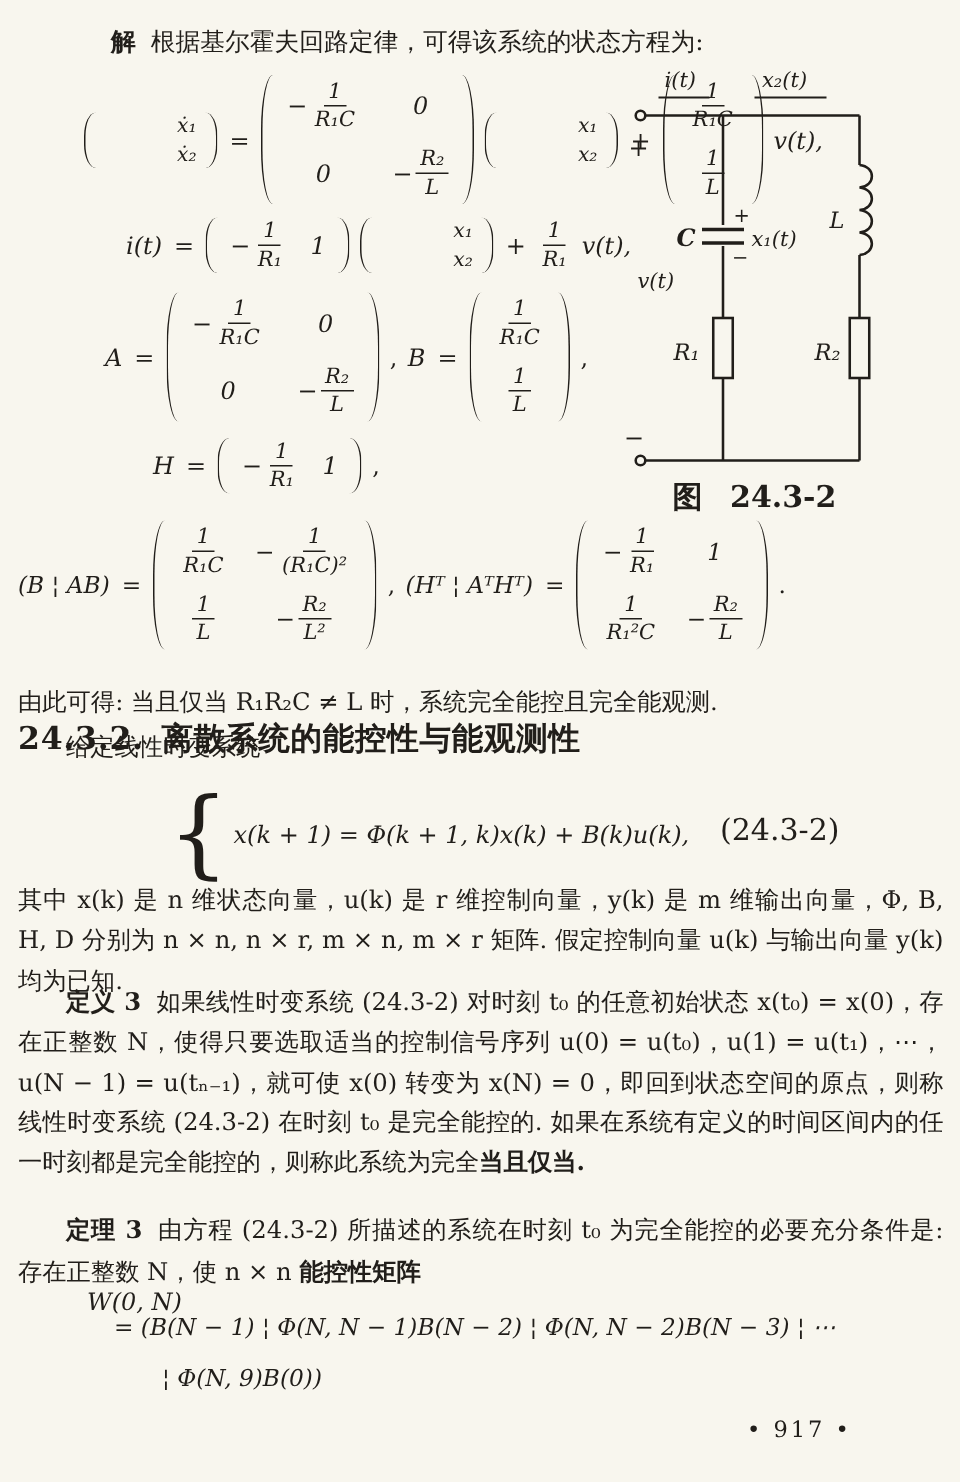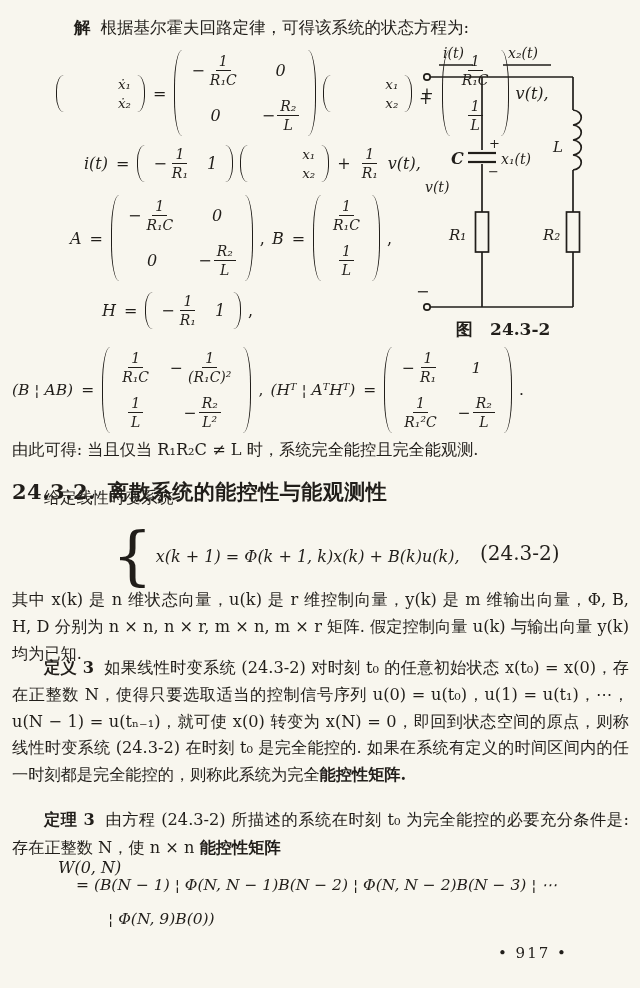--- a/index.html
+++ b/index.html
@@ -232,21 +232,21 @@
     <text x="38" y="124" font-size="16" font-weight="bold">C</text>
     <text x="76" y="108" font-size="13" font-style="normal">+</text>
     <text x="75" y="136" font-size="13" font-style="normal">−</text>
     <text x="88" y="124">x₁(t)</text>
     <text x="12" y="152">v(t)</text>
     <text x="36" y="200" font-size="15">R₁</text>
     <text x="130" y="200" font-size="15">R₂</text>
     <text x="140" y="112" font-size="15">L</text>
   </g>
 </svg>
-<div class="abs cn" style="left:413px;top:318px;width:180px;text-align:center;font-size:17px;">
+<div class="abs cn" style="left:413px;top:318px;width:180px;text-align:center;font-size:20px;">
   <span class="b">图</span>
   <span class="b" style="margin-left:12px;">24.3-2</span>
 </div>
 
 <div class="eq abs" style="left:12px;top:346px;font-size:15.5px;">
   <span class="mi">(B ¦ AB)</span>
   <span class="op">=</span>
   <span class="mat">
     <span class="paren pl"></span>
     <span class="grid2" style="column-gap:18px;">
@@ -305,21 +305,21 @@
             <span class="nu">R₂</span>
             <span class="de">L</span>
           </span>
         </span>
     </span>
     <span class="paren pr"></span>
   </span>
   <span class="up">.</span>
 </div>
 
-<div class="abs cn" style="left:12px;top:439px;font-size:16.2px;">由此可得: 当且仅当 R₁R₂C ≠ L 时，系统完全能控且完全能观测.</div>
+<div class="abs cn" style="left:12px;top:457px;font-size:16.2px;">由此可得: 当且仅当 R₁R₂C ≠ L 时，系统完全能控且完全能观测.</div>
 
 <div class="abs cn heading" style="left:12px;top:466px;margin-top:12px;">
   <span>24.3.2.</span>
   <span style="margin-left:4px;">离散系统的能控性与能观测性</span>
 </div>
 
 <div class="abs cn" style="left:44px;top:487px;font-size:16.2px;">给定线性时变系统</div>
 
 <div class="abs" style="left:112px;top:528px;">
   <div style="display:flex;align-items:center;">
@@ -327,21 +327,21 @@
     <div class="syslines mi">
       <div>x(k + 1) = Φ(k + 1, k)x(k) + B(k)u(k),</div>
     </div>
   </div>
 </div>
 <div class="abs up" style="left:480px;top:541px;font-size:20px;">(24.3-2)</div>
 
 <div class="abs cn para" style="left:12px;top:586px;line-height:27px;">其中 x(k) 是 n 维状态向量，u(k) 是 r 维控制向量，y(k) 是 m 维输出向量，Φ, B, H, D 分别为 n × n, n × r, m × n, m × r 矩阵. 假定控制向量 u(k) 与输出向量 y(k) 均为已知.</div>
 
 <div class="abs cn para" style="left:12px;top:655px;line-height:26.8px;text-indent:32px;">
-  <span class="b label-gap">定义 3</span><span>如果线性时变系统 (24.3-2) 对时刻 t₀ 的任意初始状态 x(t₀) = x(0)，存在正整数 N，使得只要选取适当的控制信号序列 u(0) = u(t₀)，u(1) = u(t₁)，⋯，u(N − 1) = u(tₙ₋₁)，就可使 x(0) 转变为 x(N) = 0，即回到状态空间的原点，则称线性时变系统 (24.3-2) 在时刻 t₀ 是完全能控的. 如果在系统有定义的时间区间内的任一时刻都是完全能控的，则称此系统为完全</span><span class="b">能控性矩阵.</span>
+  <span class="b label-gap">定义 3</span><span>如果线性时变系统 (24.3-2) 对时刻 t₀ 的任意初始状态 x(t₀) = x(0)，存在正整数 N，使得只要选取适当的控制信号序列 u(0) = u(t₀)，u(1) = u(t₁)，⋯，u(N − 1) = u(tₙ₋₁)，就可使 x(0) 转变为 x(N) = 0，即回到状态空间的原点，则称线性时变系统 (24.3-2) 在时刻 t₀ 是完全能控的. 如果在系统有定义的时间区间内的任一时刻都是完全能控的，则称此系统为完全</span><span class="b">当且仅当.</span>
 </div>
 
 <div class="abs cn para" style="left:12px;top:806px;line-height:28px;text-indent:32px;">
   <span class="b label-gap">定理 3</span><span>由方程 (24.3-2) 所描述的系统在时刻 t₀ 为完全能控的必要充分条件是: 存在正整数 N，使 n × n </span><span class="b">能控性矩阵</span>
 </div>
 
 <div class="abs mi" style="left:58px;top:858px;font-size:16px;">W(0, N)</div>
 <div class="abs mi" style="left:76px;top:876px;font-size:15.5px;white-space:nowrap;">= (B(N − 1) ¦ Φ(N, N − 1)B(N − 2) ¦ Φ(N, N − 2)B(N − 3) ¦ ⋯</div>
 <div class="abs mi" style="left:108px;top:910px;font-size:15.5px;">¦ Φ(N, 9)B(0))</div>
 

